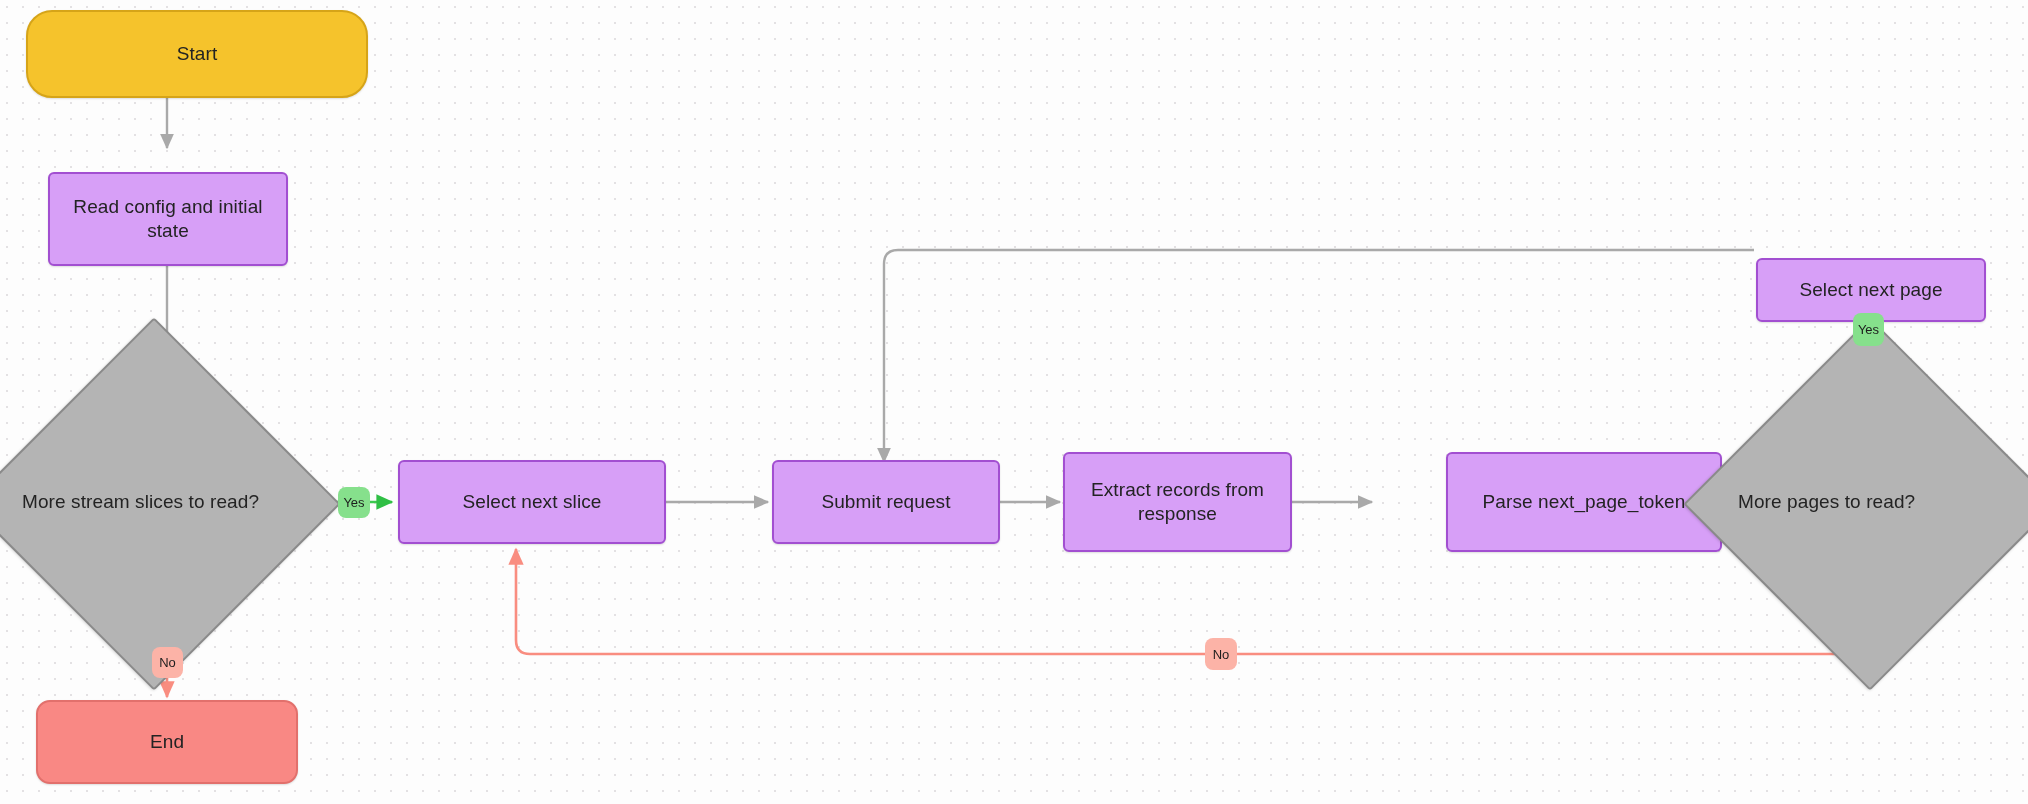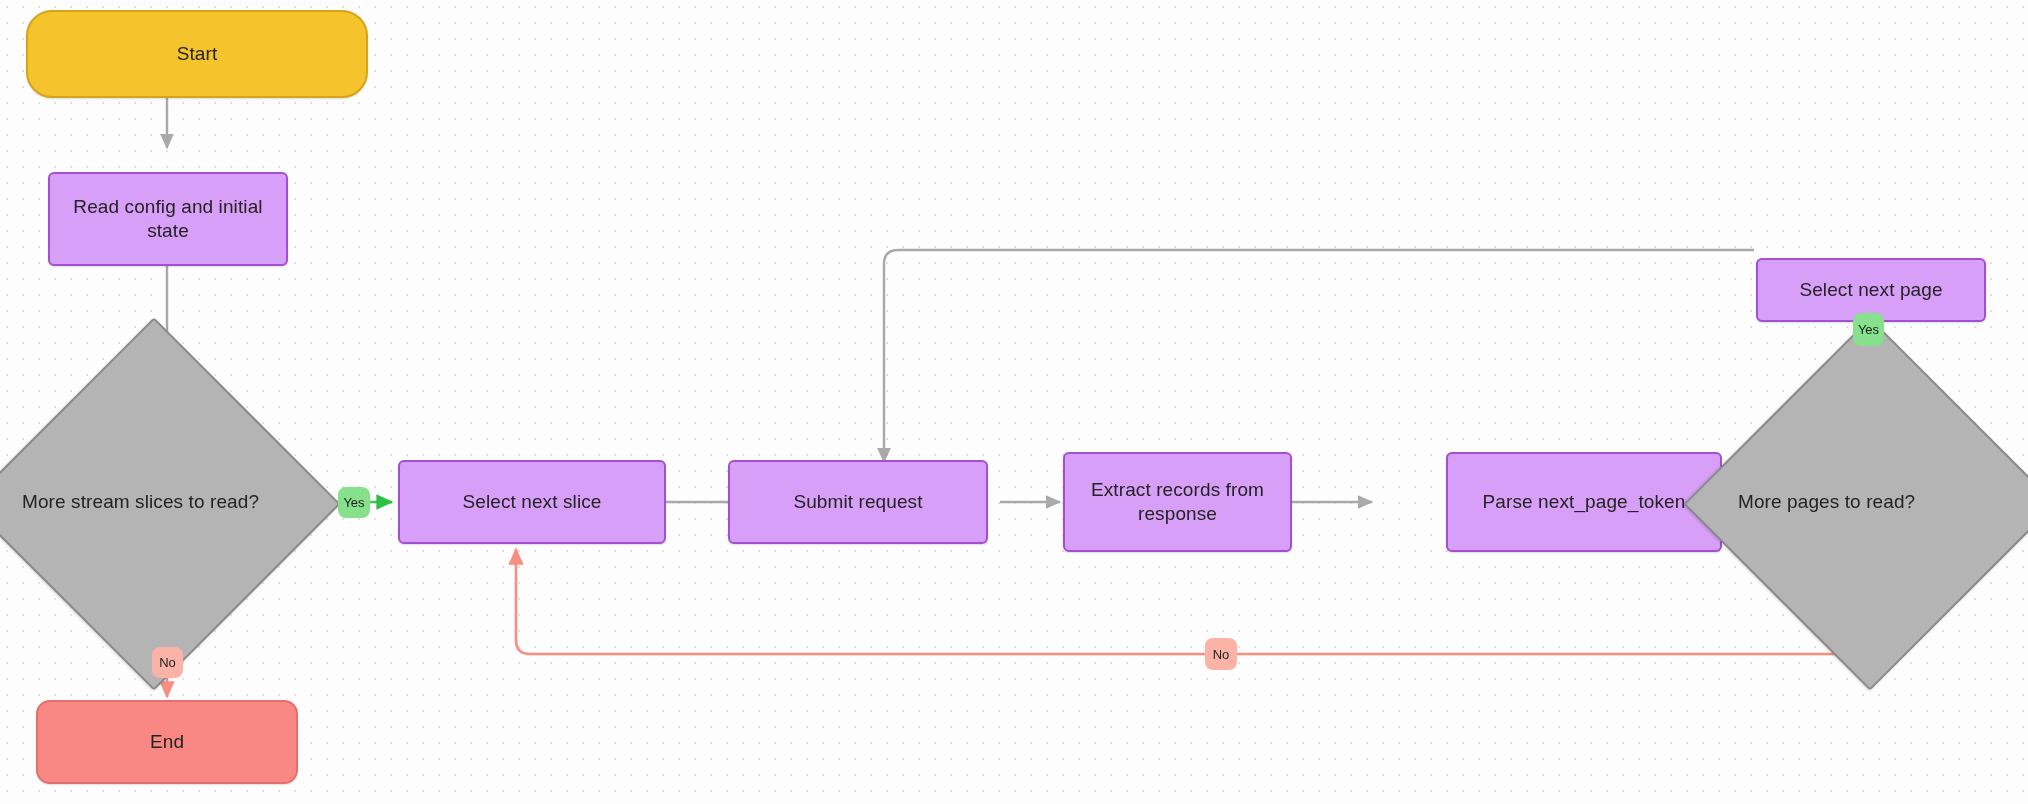--- a/index.html
+++ b/index.html
@@ -150,21 +150,21 @@
   </div>
 
   <div class="node node-terminal-end" style="left:36px; top:700px; width:262px; height:84px;border-radius:14px;">
     <span>End</span>
   </div>
 
   <div class="node node-process" style="left:398px; top:460px; width:268px; height:84px;">
     <span>Select next slice</span>
   </div>
 
-  <div class="node node-process" style="left:728px; top:460px; width:260px; height:84px;">
+  <div class="node node-process" style="left:772px; top:460px; width:228px; height:84px;">
     <span>Submit request</span>
   </div>
 
   <div class="node node-process" style="left:1063px; top:452px; width:229px; height:100px;">
     <span>Extract records from response</span>
   </div>
 
   <div class="node node-process" style="left:1446px; top:452px; width:276px; height:100px;">
     <span>Parse next_page_token</span>
   </div>

